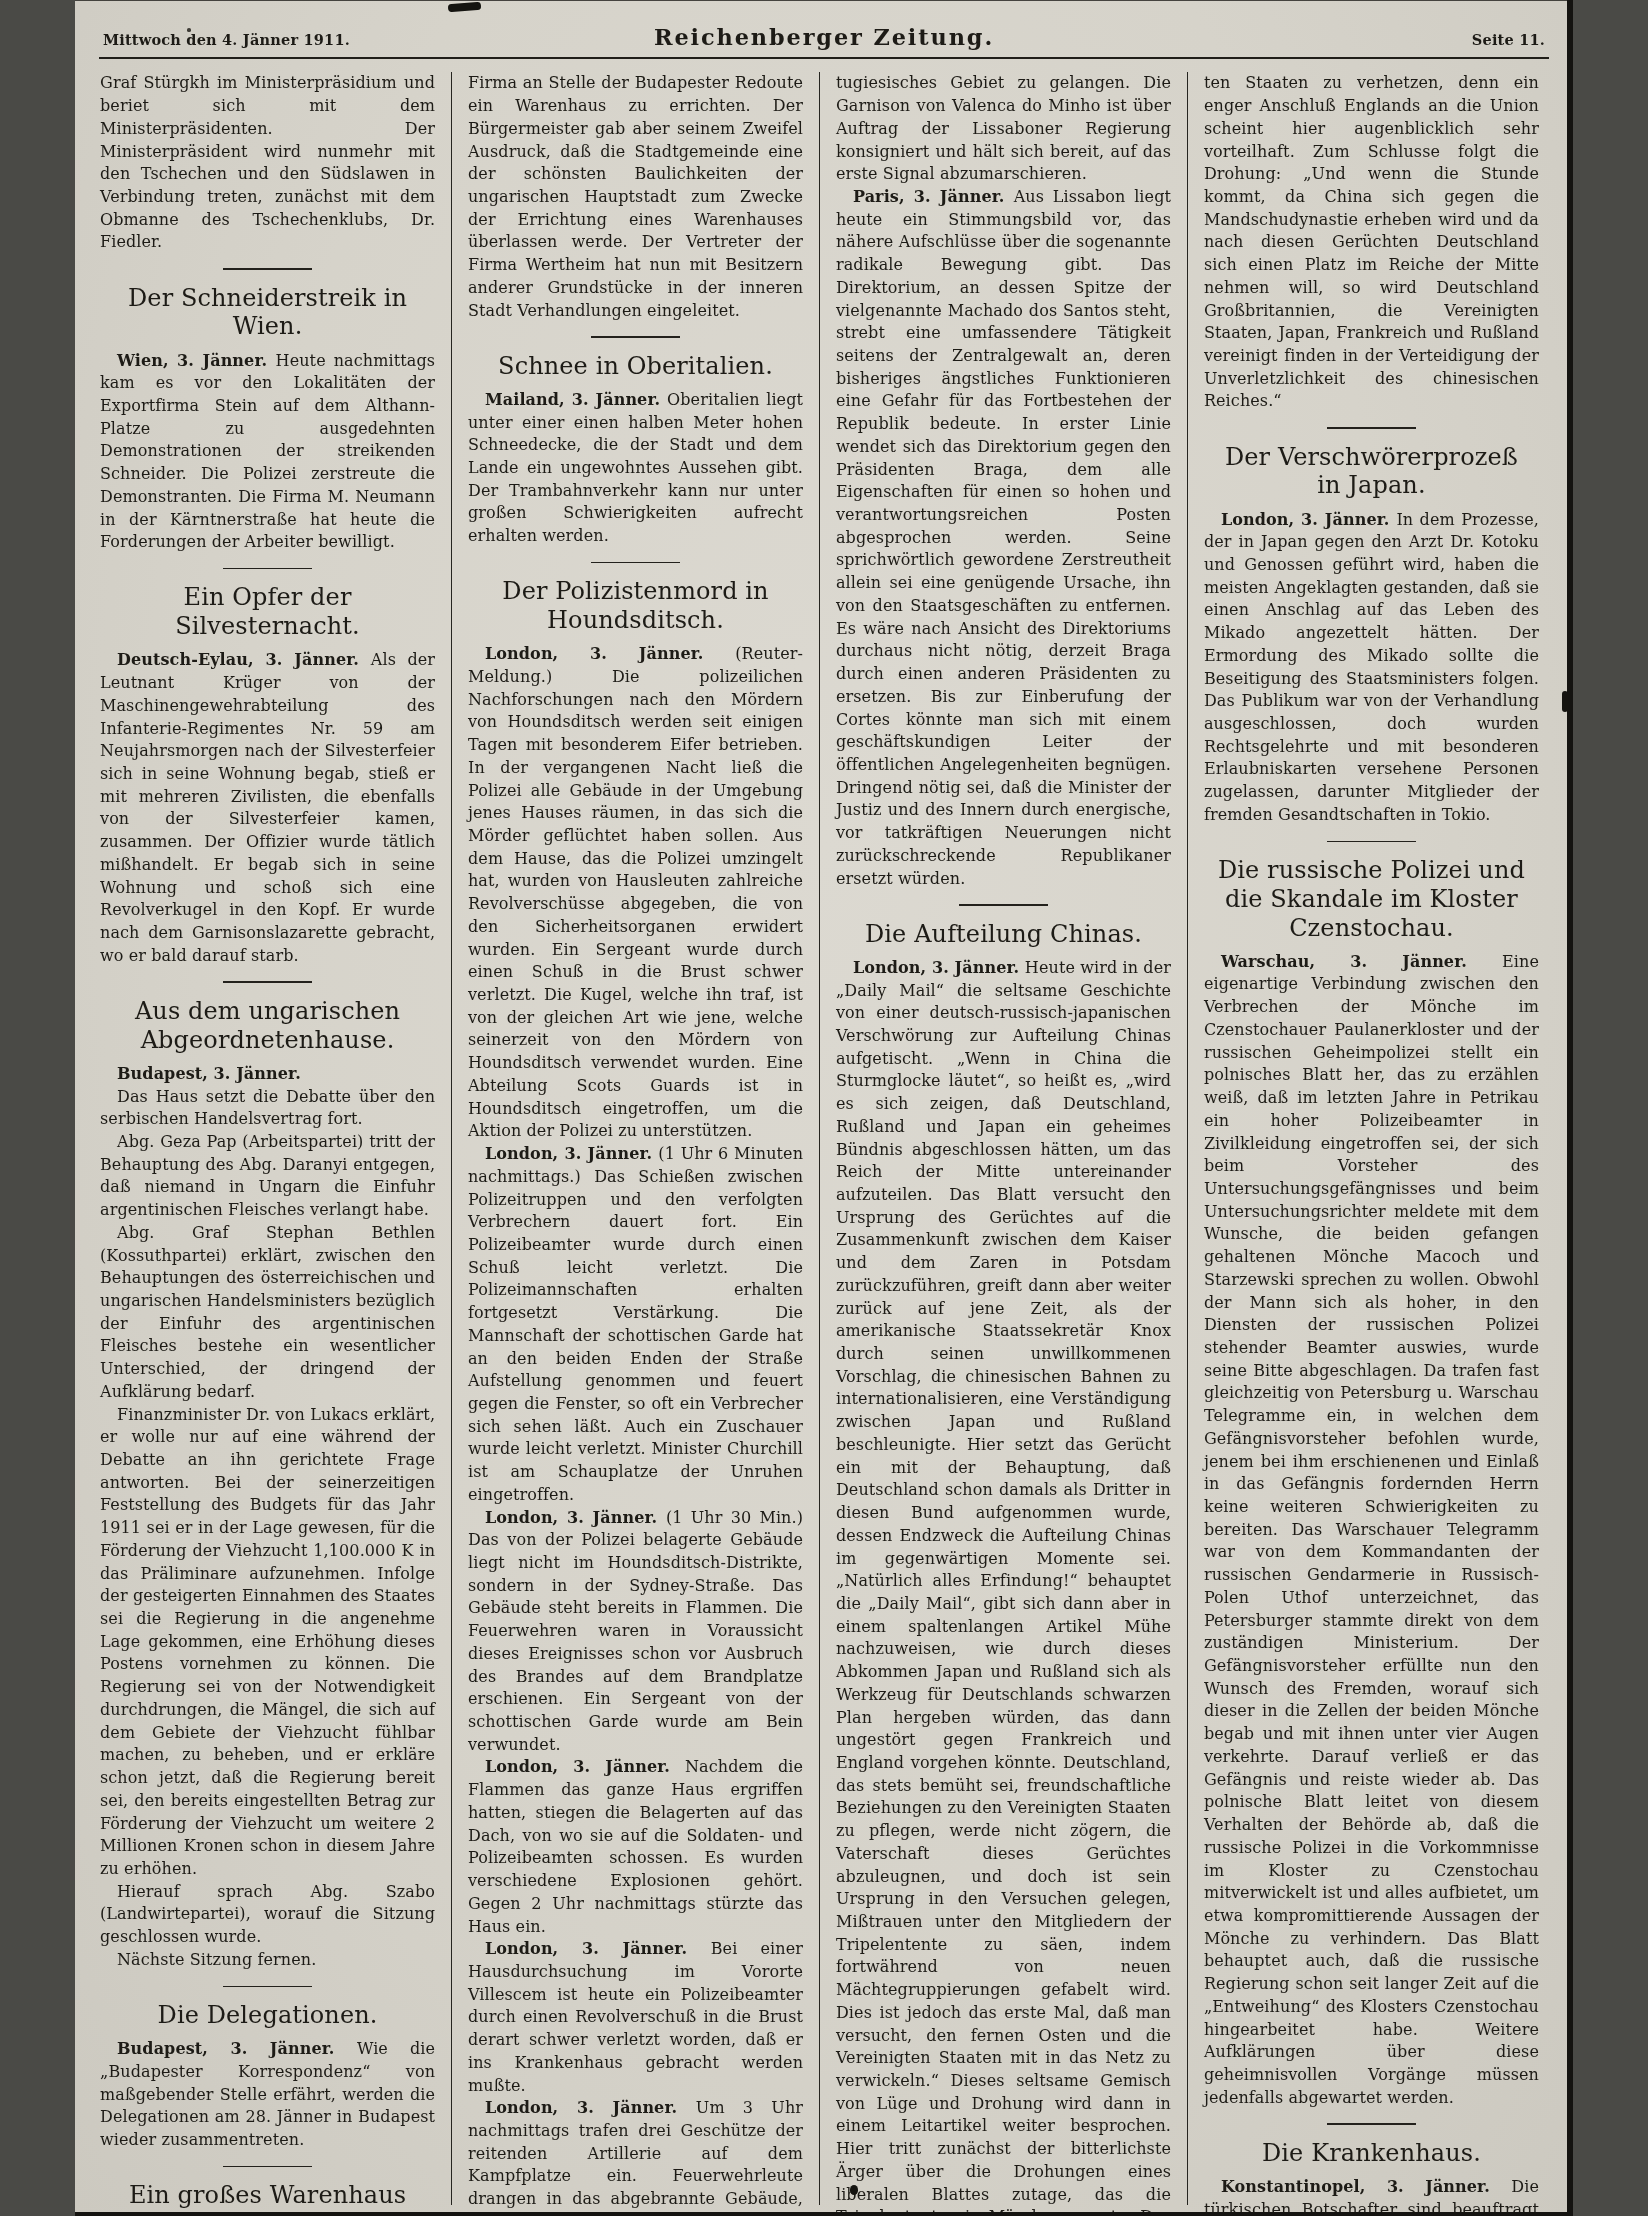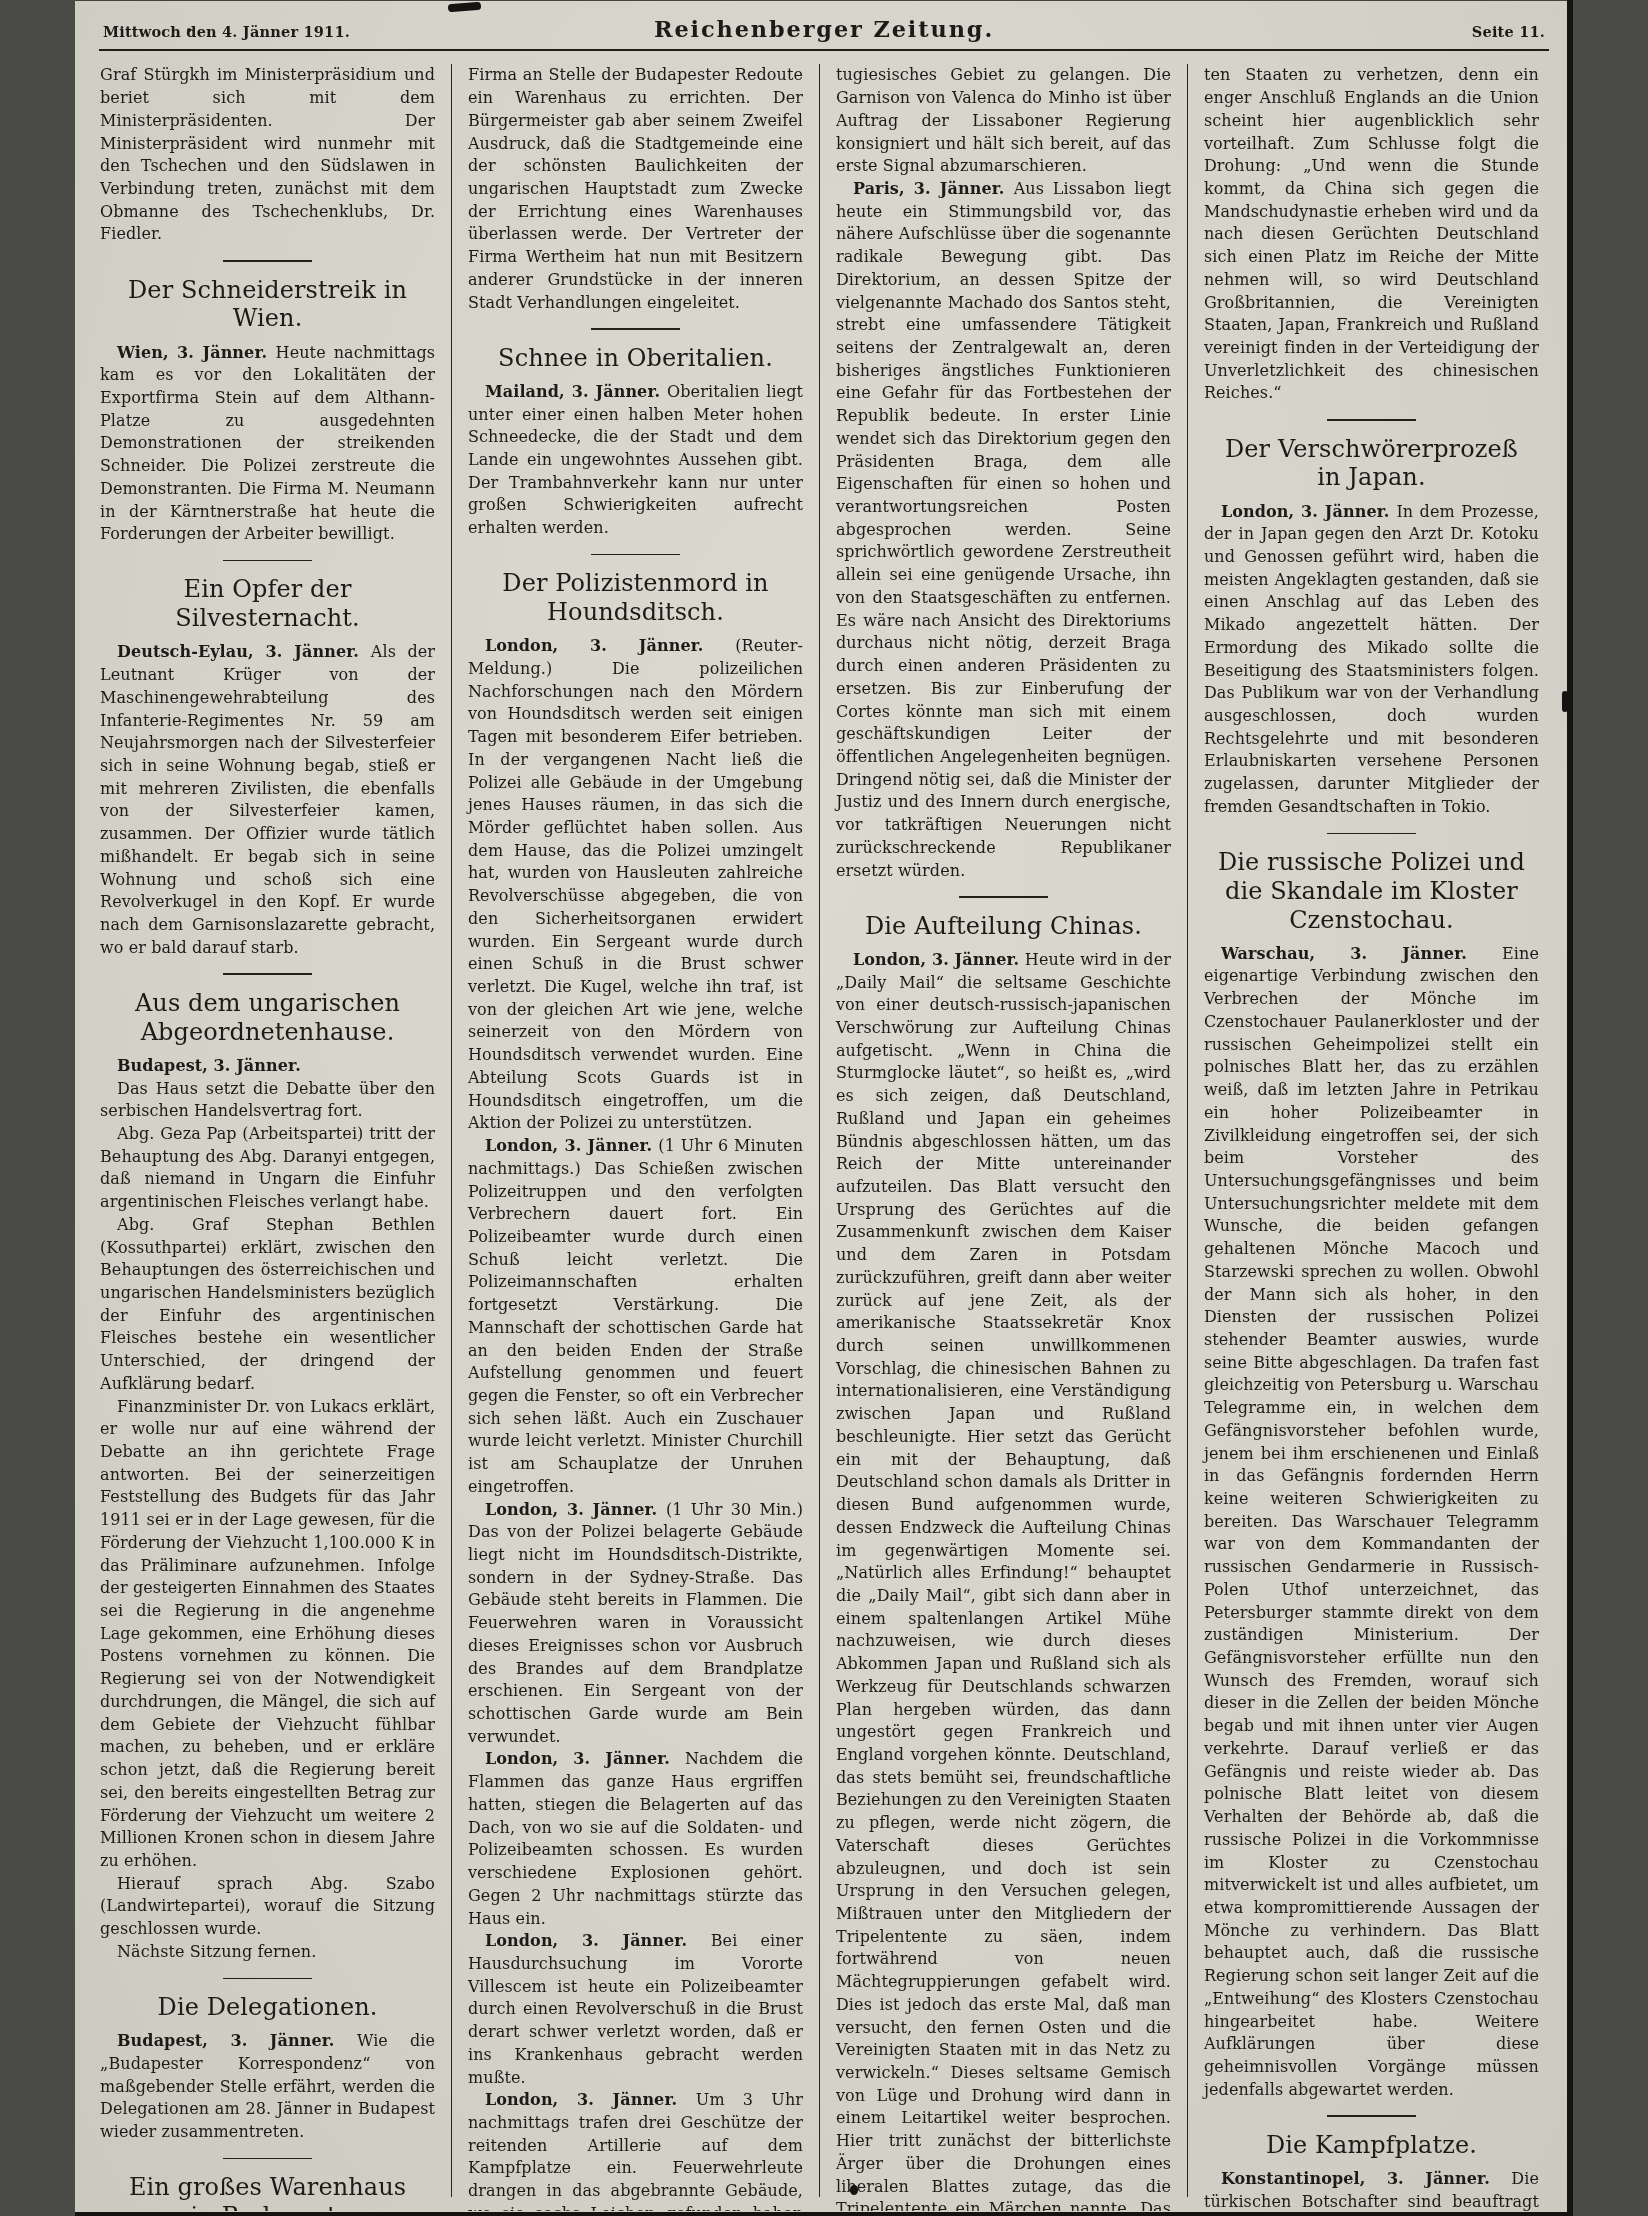--- a/index.html
+++ b/index.html
@@ -28,20 +28,21 @@
     white-space: nowrap;
   }
   .header-page { text-align: right; }
   .masthead {
     flex: 2;
     text-align: center;
     font-size: 22.4px;
     font-weight: 700;
     letter-spacing: 1.9px;
     white-space: nowrap;
+    margin-top: 8px;
   }
   .header-rule {
     margin: 2.8px 24px 0 24px;
     height: 1.9px;
     background: #201e19;
   }
   
   .columns {
     display: flex;
     align-items: stretch;
@@ -157,21 +158,21 @@
     <div class="vrule"></div>
     <section class="col">
         <p class="art-p noindent">ten Staaten zu verhetzen, denn ein enger Anschluß Englands an die Union scheint hier augenblicklich sehr vorteilhaft. Zum Schlusse folgt die Drohung: „Und wenn die Stunde kommt, da China sich gegen die Mandschudynastie erheben wird und da nach diesen Gerüchten Deutschland sich einen Platz im Reiche der Mitte nehmen will, so wird Deutschland Großbritannien, die Vereinigten Staaten, Japan, Frankreich und Rußland vereinigt finden in der Verteidigung der Unverletzlichkeit des chinesischen Reiches.“</p>
         <div class="art-divider"></div>
         <h2 class="art-heading">Der Verschwörerprozeß in Japan.</h2>
         <p class="art-p"><b>London, 3. Jänner. </b>In dem Prozesse, der in Japan gegen den Arzt Dr. Kotoku und Genossen geführt wird, haben die meisten Angeklagten gestanden, daß sie einen Anschlag auf das Leben des Mikado angezettelt hätten. Der Ermordung des Mikado sollte die Beseitigung des Staatsministers folgen. Das Publikum war von der Verhandlung ausgeschlossen, doch wurden Rechtsgelehrte und mit besonderen Erlaubniskarten versehene Personen zugelassen, darunter Mitglieder der fremden Gesandtschaften in Tokio.</p>
         <div class="art-divider"></div>
         <h2 class="art-heading">Die russische Polizei und die Skandale im Kloster Czenstochau.</h2>
         <p class="art-p"><b>Warschau, 3. Jänner. </b>Eine eigenartige Verbindung zwischen den Verbrechen der Mönche im Czenstochauer Paulanerkloster und der russischen Geheimpolizei stellt ein polnisches Blatt her, das zu erzählen weiß, daß im letzten Jahre in Petrikau ein hoher Polizeibeamter in Zivilkleidung eingetroffen sei, der sich beim Vorsteher des Untersuchungsgefängnisses und beim Untersuchungsrichter meldete mit dem Wunsche, die beiden gefangen gehaltenen Mönche Macoch und Starzewski sprechen zu wollen. Obwohl der Mann sich als hoher, in den Diensten der russischen Polizei stehender Beamter auswies, wurde seine Bitte abgeschlagen. Da trafen fast gleichzeitig von Petersburg u. Warschau Telegramme ein, in welchen dem Gefängnisvorsteher befohlen wurde, jenem bei ihm erschienenen und Einlaß in das Gefängnis fordernden Herrn keine weiteren Schwierigkeiten zu bereiten. Das Warschauer Telegramm war von dem Kommandanten der russischen Gendarmerie in Russisch-Polen Uthof unterzeichnet, das Petersburger stammte direkt von dem zuständigen Ministerium. Der Gefängnisvorsteher erfüllte nun den Wunsch des Fremden, worauf sich dieser in die Zellen der beiden Mönche begab und mit ihnen unter vier Augen verkehrte. Darauf verließ er das Gefängnis und reiste wieder ab. Das polnische Blatt leitet von diesem Verhalten der Behörde ab, daß die russische Polizei in die Vorkommnisse im Kloster zu Czenstochau mitverwickelt ist und alles aufbietet, um etwa kompromittierende Aussagen der Mönche zu verhindern. Das Blatt behauptet auch, daß die russische Regierung schon seit langer Zeit auf die „Entweihung“ des Klosters Czenstochau hingearbeitet habe. Weitere Aufklärungen über diese geheimnisvollen Vorgänge müssen jedenfalls abgewartet werden.</p>
         <div class="art-divider"></div>
-        <h2 class="art-heading">Die Kampfplatze.</h2>
+        <h2 class="art-heading">Die Krankenhaus.</h2>
         <p class="art-p"><b>Konstantinopel, 3. Jänner. </b>Die türkischen Botschafter sind beauftragt worden, bei den Kretadiskussionen nicht nur wegen der Votierung des griechischen Rekrutierungsgesetzes durch die kretische Kammer, sondern überhaupt gegen die Anwendung griechischer Gesetze zu protestieren. Wie in Pfortekreisen verlau-</p>
       </section>
   </main>
 
   <div class="edge-top"></div>
   <div class="edge-right"></div>
   <div class="edge-bottom"></div>
   <div class="smudge-a"></div>
   <div class="smudge-b"></div>
   <div class="dot-bottom"></div>

